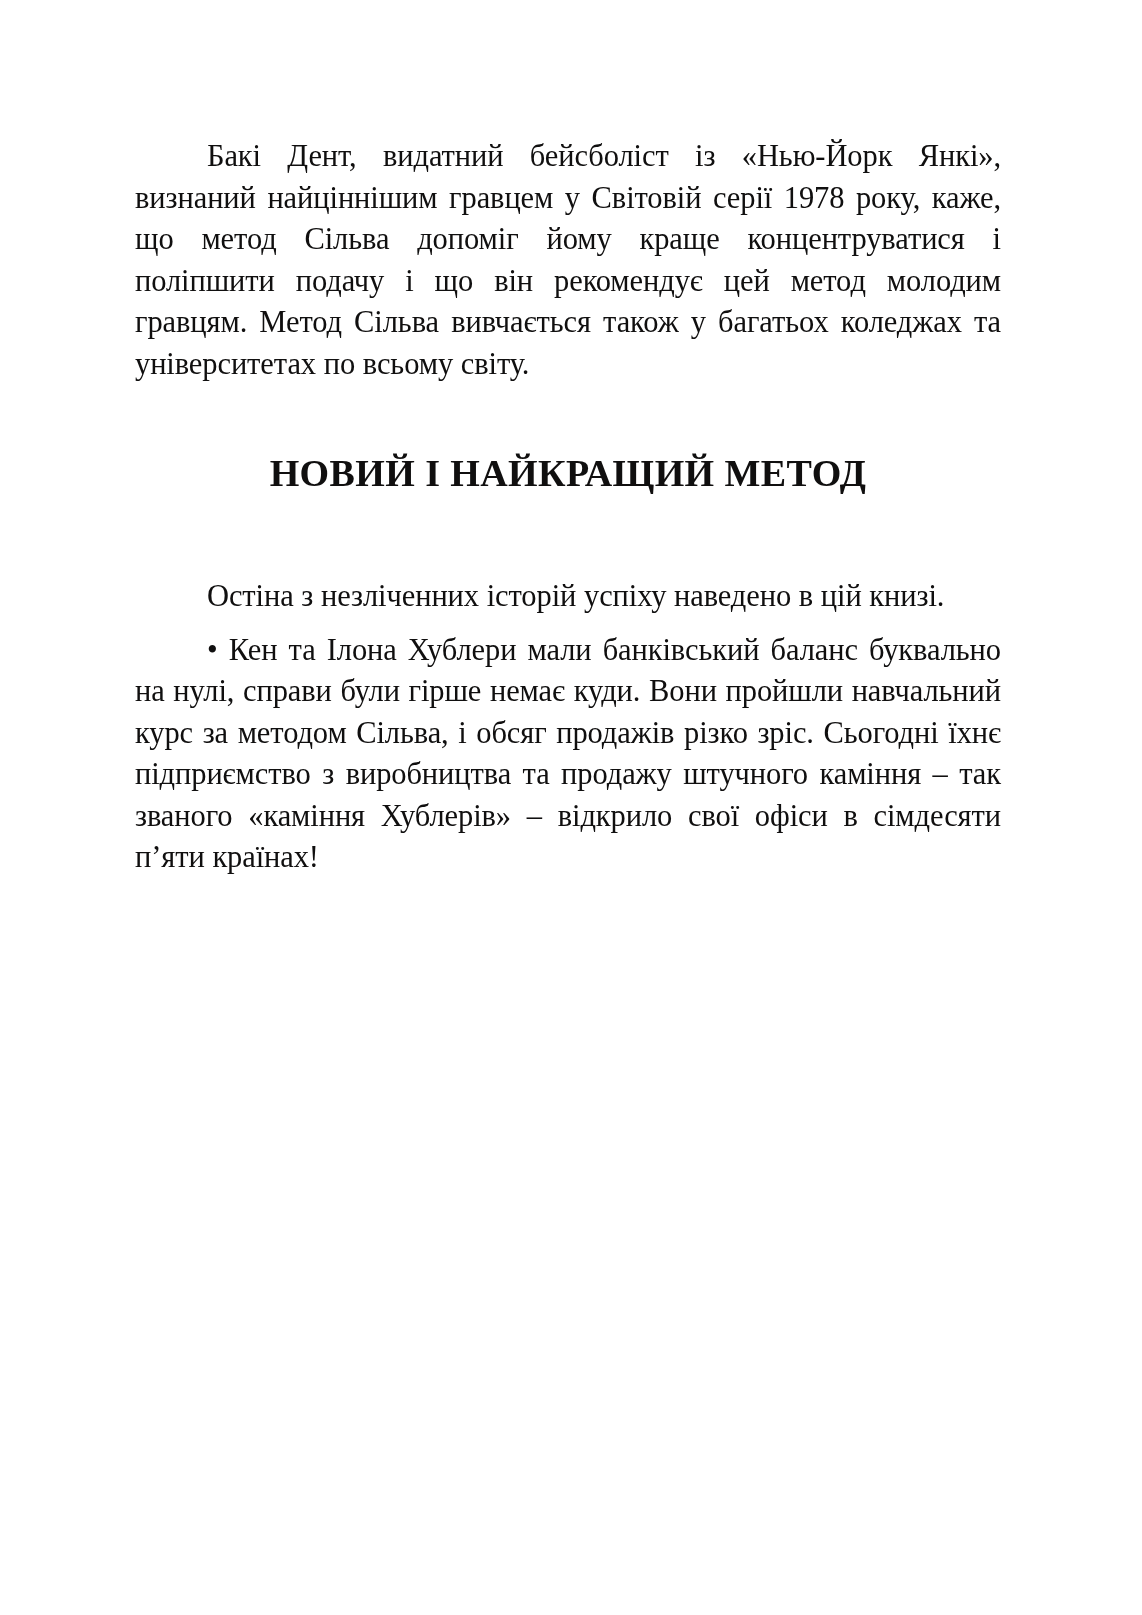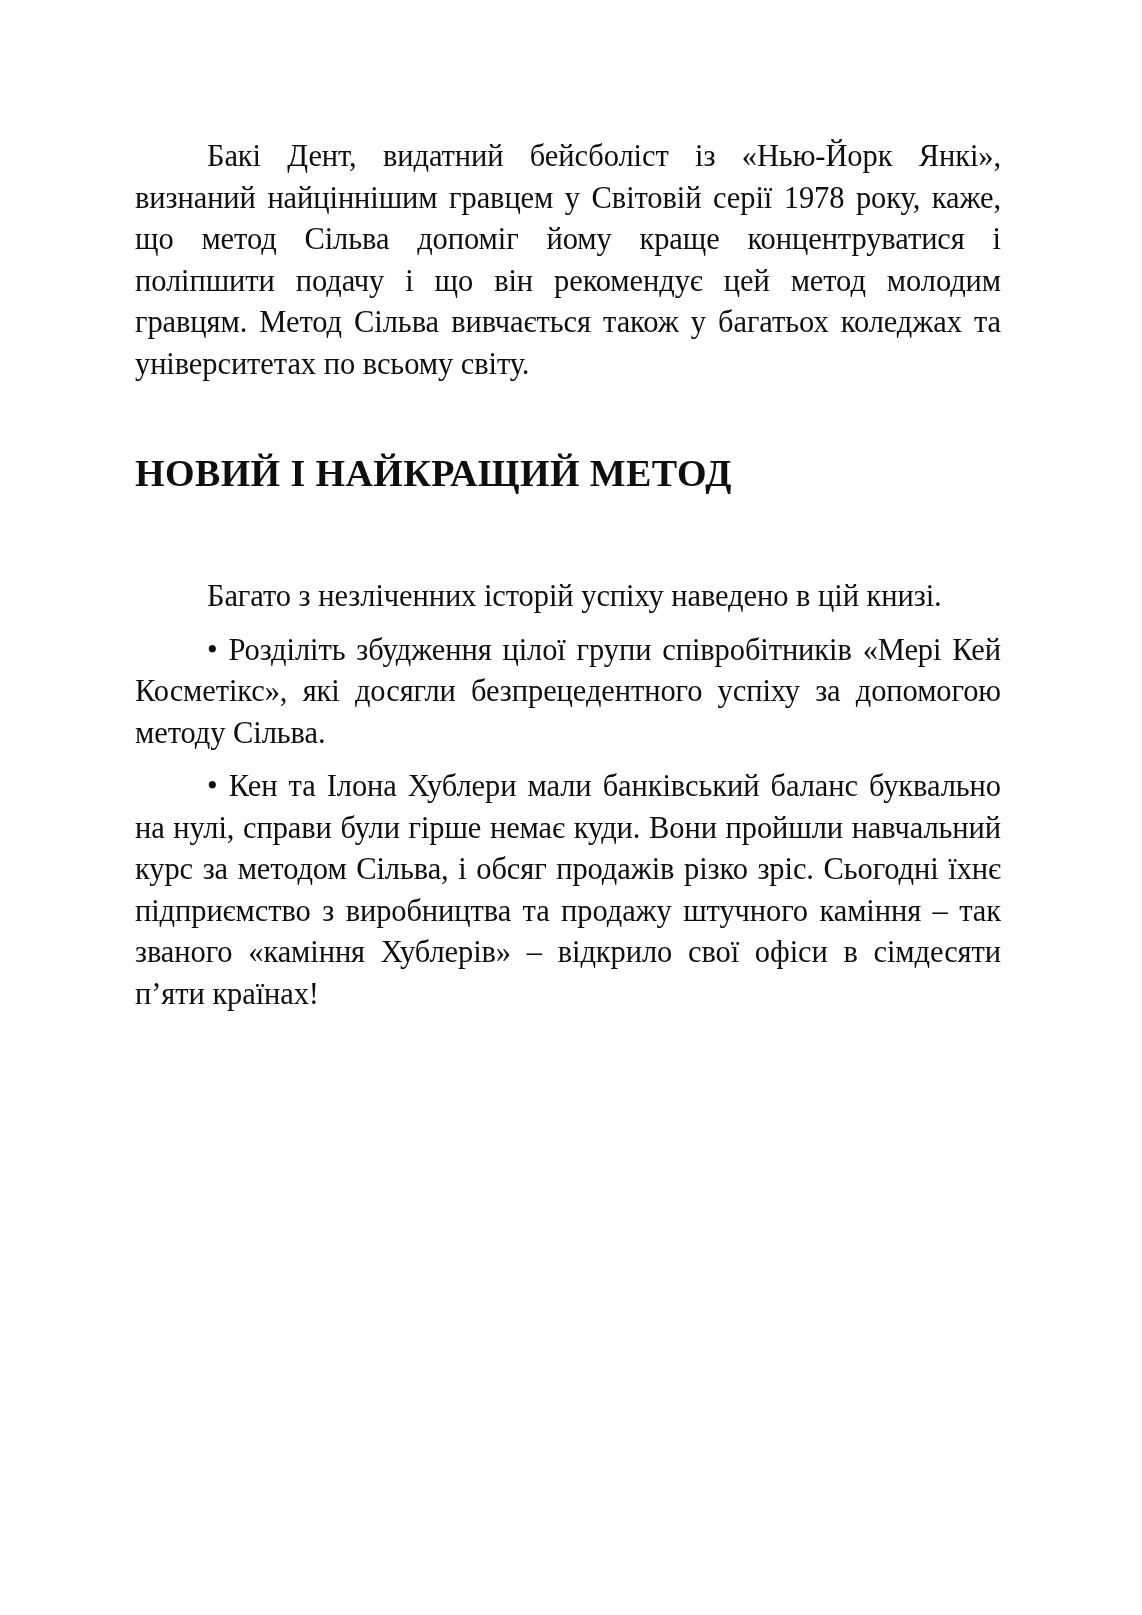--- a/index.html
+++ b/index.html
@@ -41,20 +41,21 @@
 
   .body-paragraph.last-line-left {
     text-align-last: left;
   }
 
   .section-heading {
     font-family: "Liberation Serif", "DejaVu Serif", serif;
     font-size: 38px;
     font-weight: bold;
     color: #100f0f;
+    text-align: center;
     letter-spacing: 0.4px;
     margin: 0;
     padding: 0;
     line-height: 48px;
     text-indent: 0;
   }
 
   .heading-block {
     margin-top: 64px;
     margin-bottom: 79px;
@@ -86,24 +87,23 @@
 <div class="page">
 
   <div class="text-column">
 
     <p class="body-paragraph last-line-left">Бакі Дент, видатний бейсболіст із «Нью-Йорк Янкі», визнаний найціннішим гравцем у Світовій серії 1978 року, каже, що метод Сільва допоміг йому краще концентруватися і поліпшити подачу і що він рекомендує цей метод молодим гравцям. Метод Сільва вивчається також у багатьох коледжах та університетах по всьому світу.</p>
 
     <div class="heading-block">
       <h2 class="section-heading">НОВИЙ І НАЙКРАЩИЙ МЕТОД</h2>
     </div>
 
-    <p class="body-paragraph last-line-left intro-line">Багато з незліченних історій успіху наведено в цій книзі.</p>
+    <p class="body-paragraph last-line-left intro-line">Остіна з незліченних історій успіху наведено в цій книзі.</p>
 
 
-    <p class="body-paragraph last-line-left bullet-paragraph">• Розділіть збудження цілої групи співробітників «Мері Кей Косметікс», які досягли безпрецедентного успіху за допомогою методу Сільва.</p>
 
     <p class="body-paragraph last-line-left bullet-paragraph">• Кен та Ілона Хублери мали банківський баланс буквально на нулі, справи були гірше немає куди. Вони пройшли навчальний курс за методом Сільва, і обсяг продажів різко зріс. Сьогодні їхнє підприємство з виробництва та продажу штучного каміння – так званого «каміння Хублерів» – відкрило свої офіси в сімдесяти п’яти країнах!</p>
 
 
   </div>
 
   <div class="page-number">10</div>
 
 </div>
 

